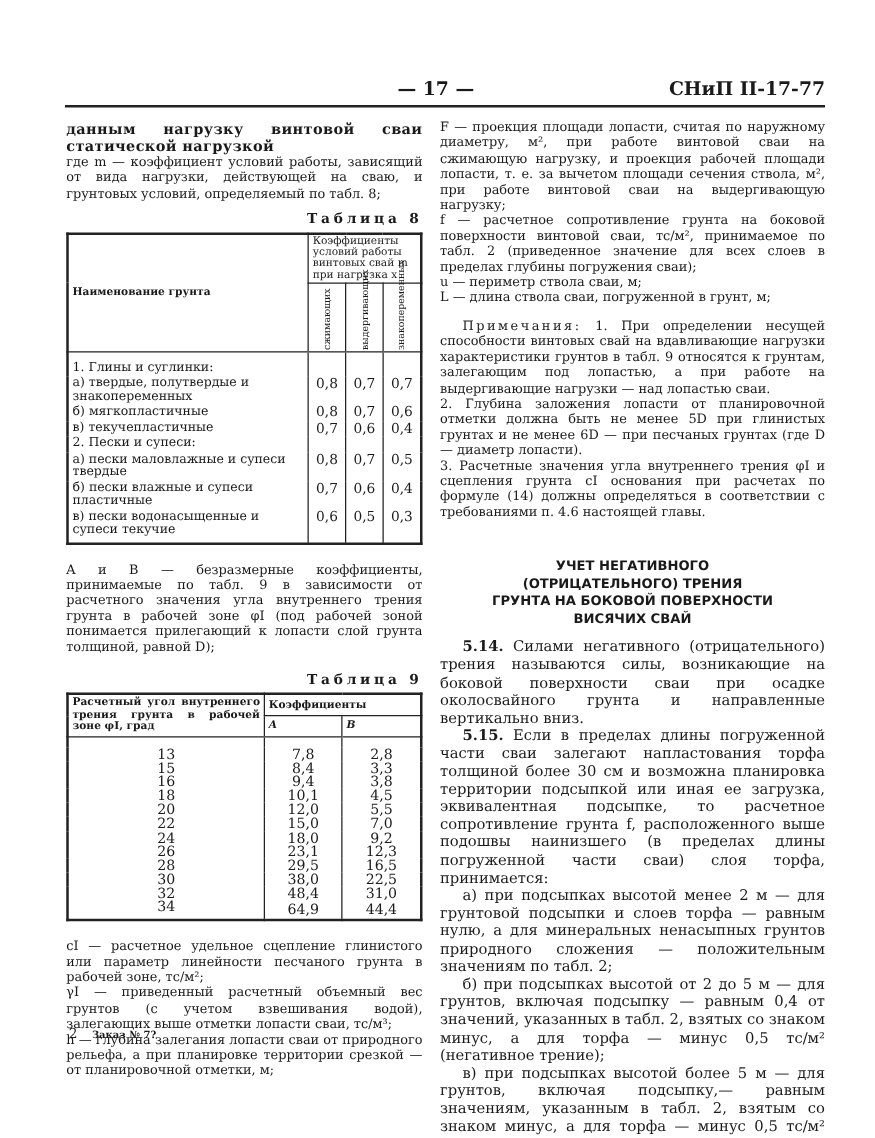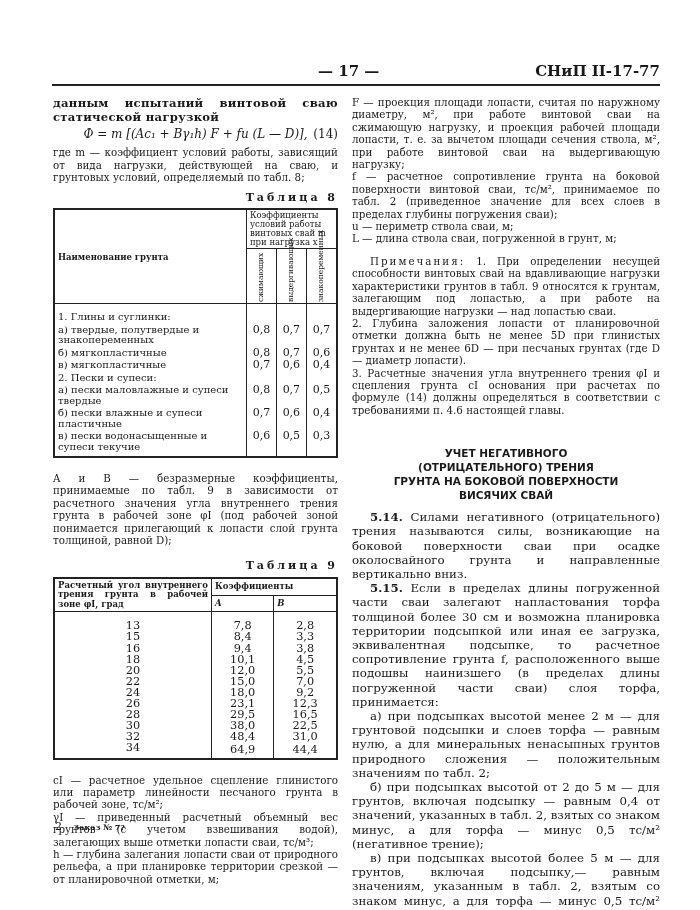--- a/index.html
+++ b/index.html
@@ -37,25 +37,21 @@
 </style>
 </head>
 <body>
 
 <div class="hdr">
   <span class="pgnum">— 17 —</span>
   <span class="code">СНиП II-17-77</span>
 </div>
 
 <div class="col left">
-  <p class="lead">данным испытаний винтовой сваю статической нагрузкой</p>
-  <div class="formula">
-    <span>Ф = m [(Ac₁ + Bγ₁h) F + fu (L — D)],</span>
-    <span class="num">(14)</span>
-  </div>
+  <p class="lead">данным нагрузку винтовой сваи статической нагрузкой</p>
   <p>где  m — коэффициент условий работы, зависящий от вида нагрузки, действующей на сваю, и грунтовых условий, определяемый по табл. 8;</p>
 
   <div class="tcap">Таблица 8</div>
   <table class="t8">
     <tbody>
         <tr>
       <th rowspan="2" style="border-left:none;vertical-align:middle;font-weight:bold;font-size:8.5px;">Наименование грунта</th>
       <th colspan="3" style="font-size:8.5px;line-height:9px;text-align:left;width:92px;">Коэффициенты условий работы винтовых свай m при нагрузка х</th>
     </tr>
     <tr>
@@ -81,21 +77,21 @@
           <td class="num">0,7</td>
           <td class="num">0,7</td>
         </tr>
     <tr>
           <td class="name ind" style="border-left:none;">б) мягкопластичные</td>
           <td class="num">0,8</td>
           <td class="num">0,7</td>
           <td class="num">0,6</td>
         </tr>
     <tr>
-          <td class="name ind" style="border-left:none;">в) мягкопластичные</td>
+          <td class="name ind" style="border-left:none;">в) текучепластичные</td>
           <td class="num">0,7</td>
           <td class="num">0,6</td>
           <td class="num">0,4</td>
         </tr>
     <tr>
           <td class="name" style="border-left:none;">2. Пески и супеси:</td>
           <td class="num"></td>
           <td class="num"></td>
           <td class="num"></td>
         </tr>

